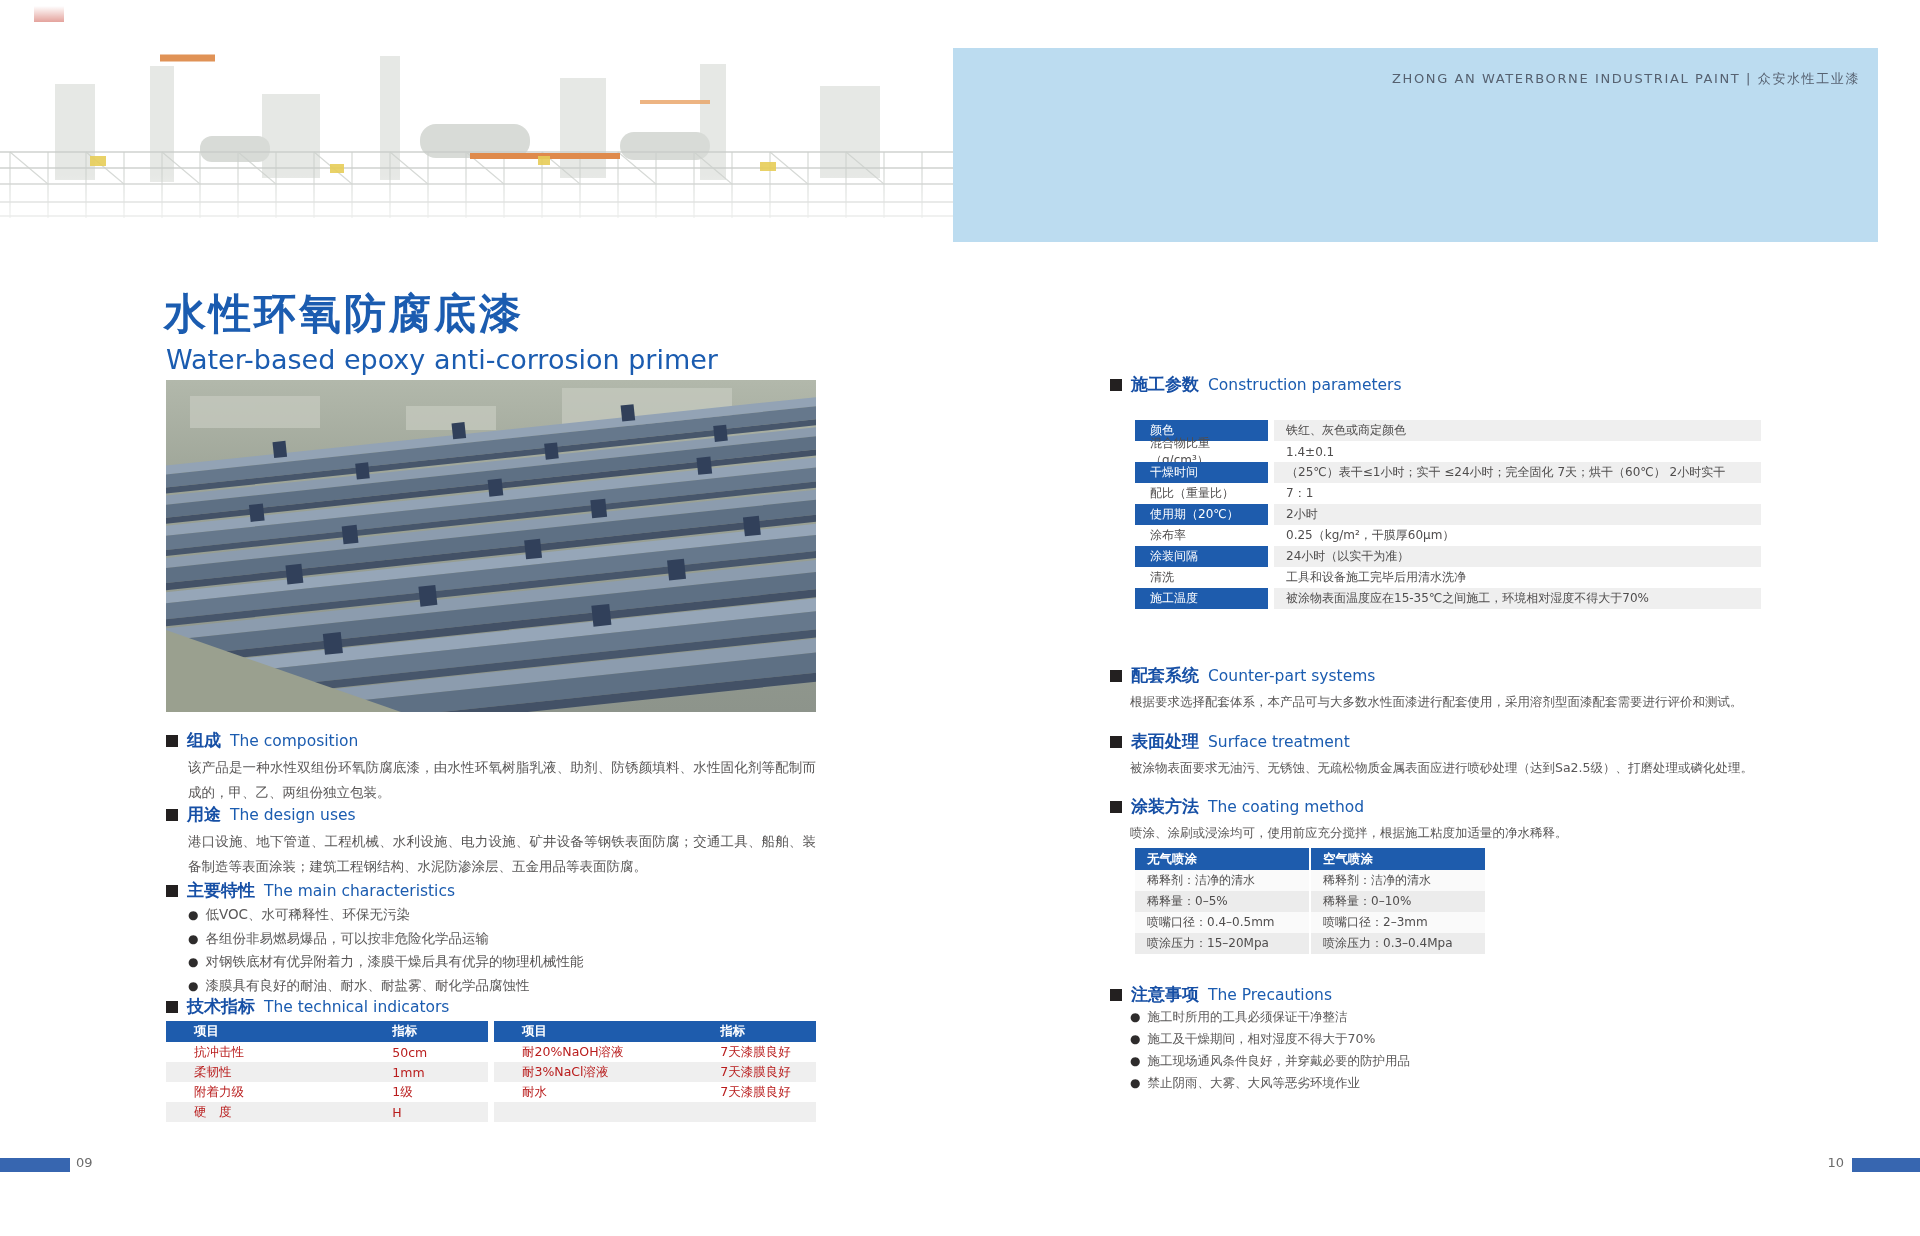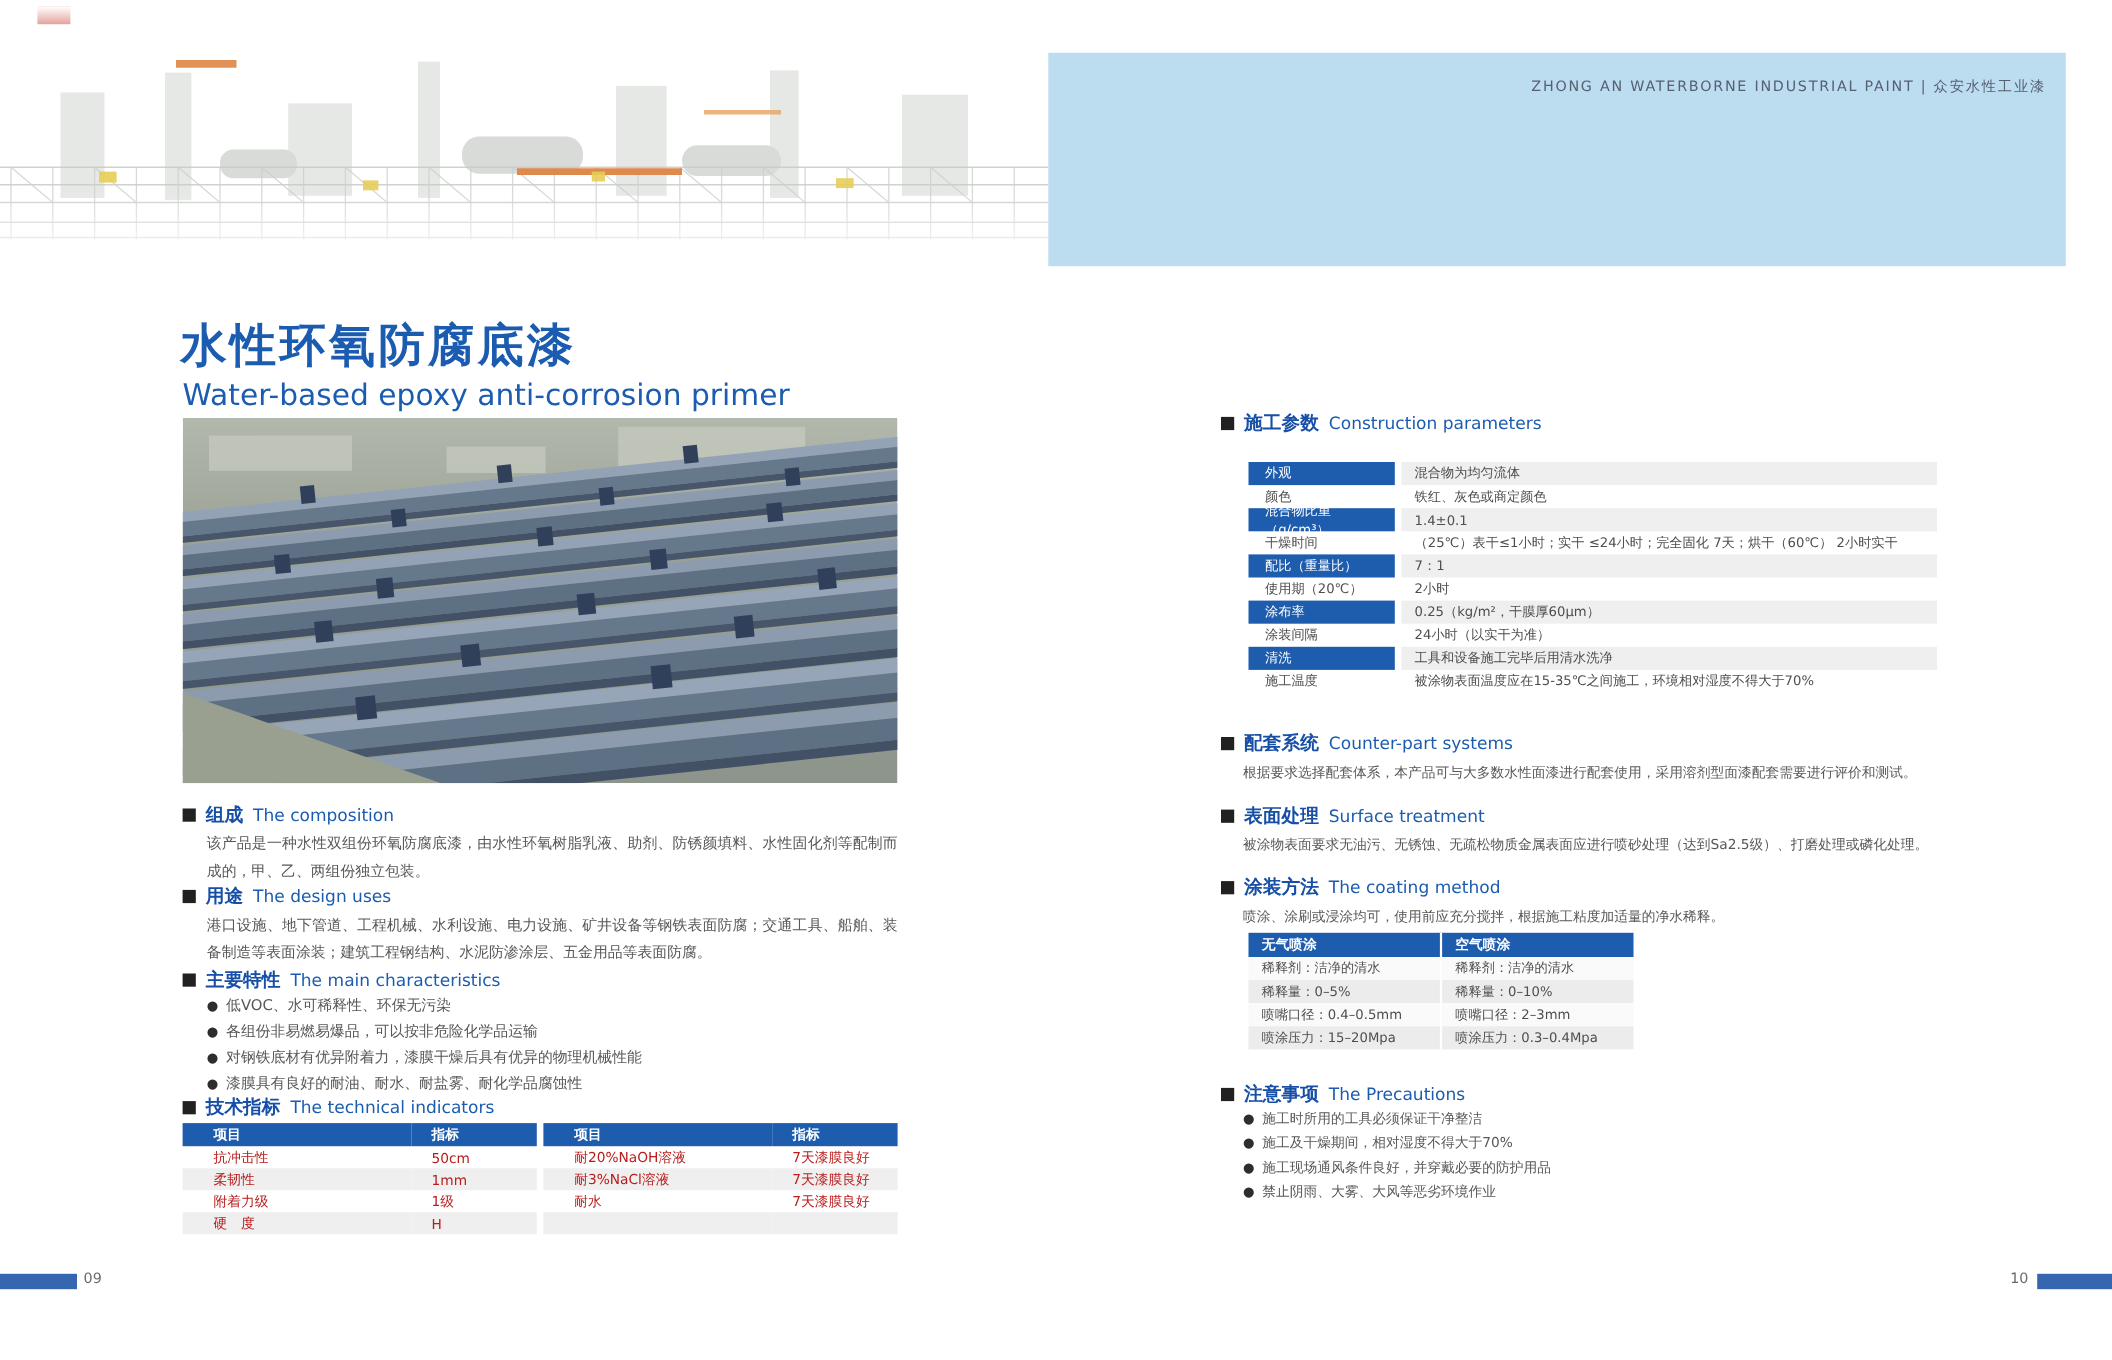--- a/index.html
+++ b/index.html
@@ -307,24 +307,20 @@
       </table>
     </div>
   </div>
 
   <div class="abs sec-head" style="left:1110px;top:373px;">
     <span class="sq"></span>
     <span class="t-cn">施工参数</span>
     <span class="t-en">Construction parameters</span>
   </div>
   <div class="abs con-table">
-    <div class="c-row">
-      <div class="c-label">外观</div>
-      <div class="c-value">混合物为均匀流体</div>
-      </div>
     <div class="c-row">
       <div class="c-label">颜色</div>
       <div class="c-value">铁红、灰色或商定颜色</div>
       </div>
     <div class="c-row">
       <div class="c-label">混合物比重（g/cm³）</div>
       <div class="c-value">1.4±0.1</div>
       </div>
     <div class="c-row">
       <div class="c-label">干燥时间</div>

